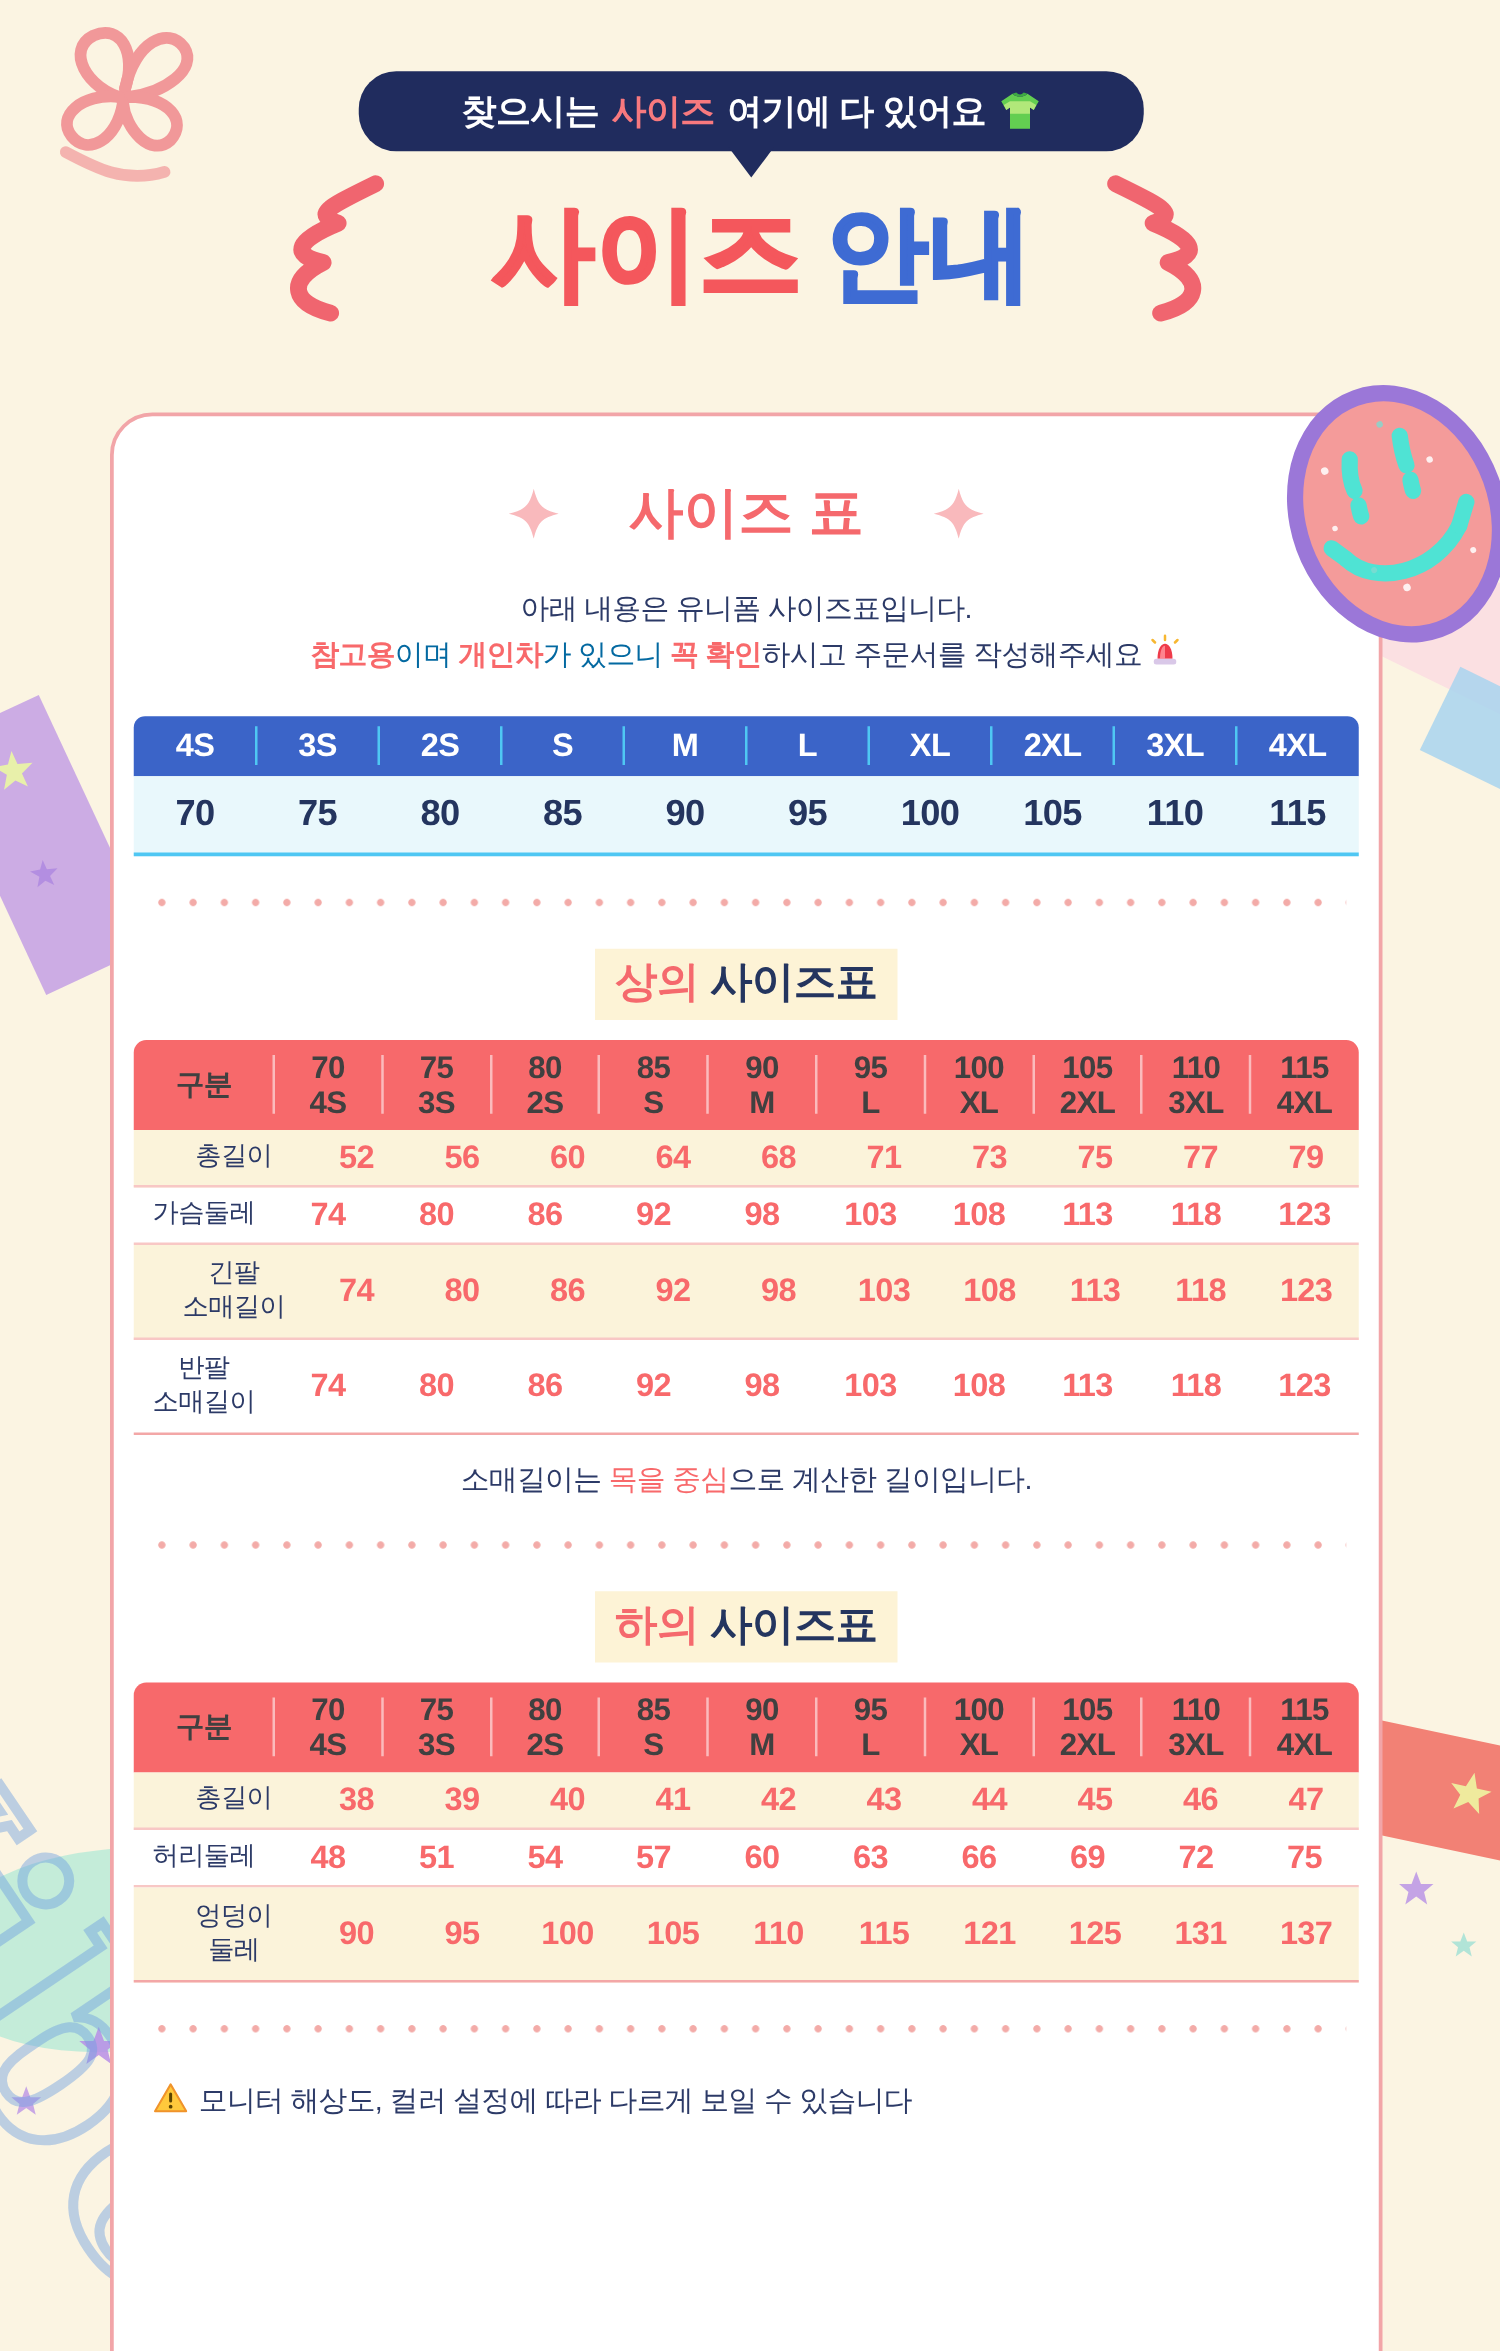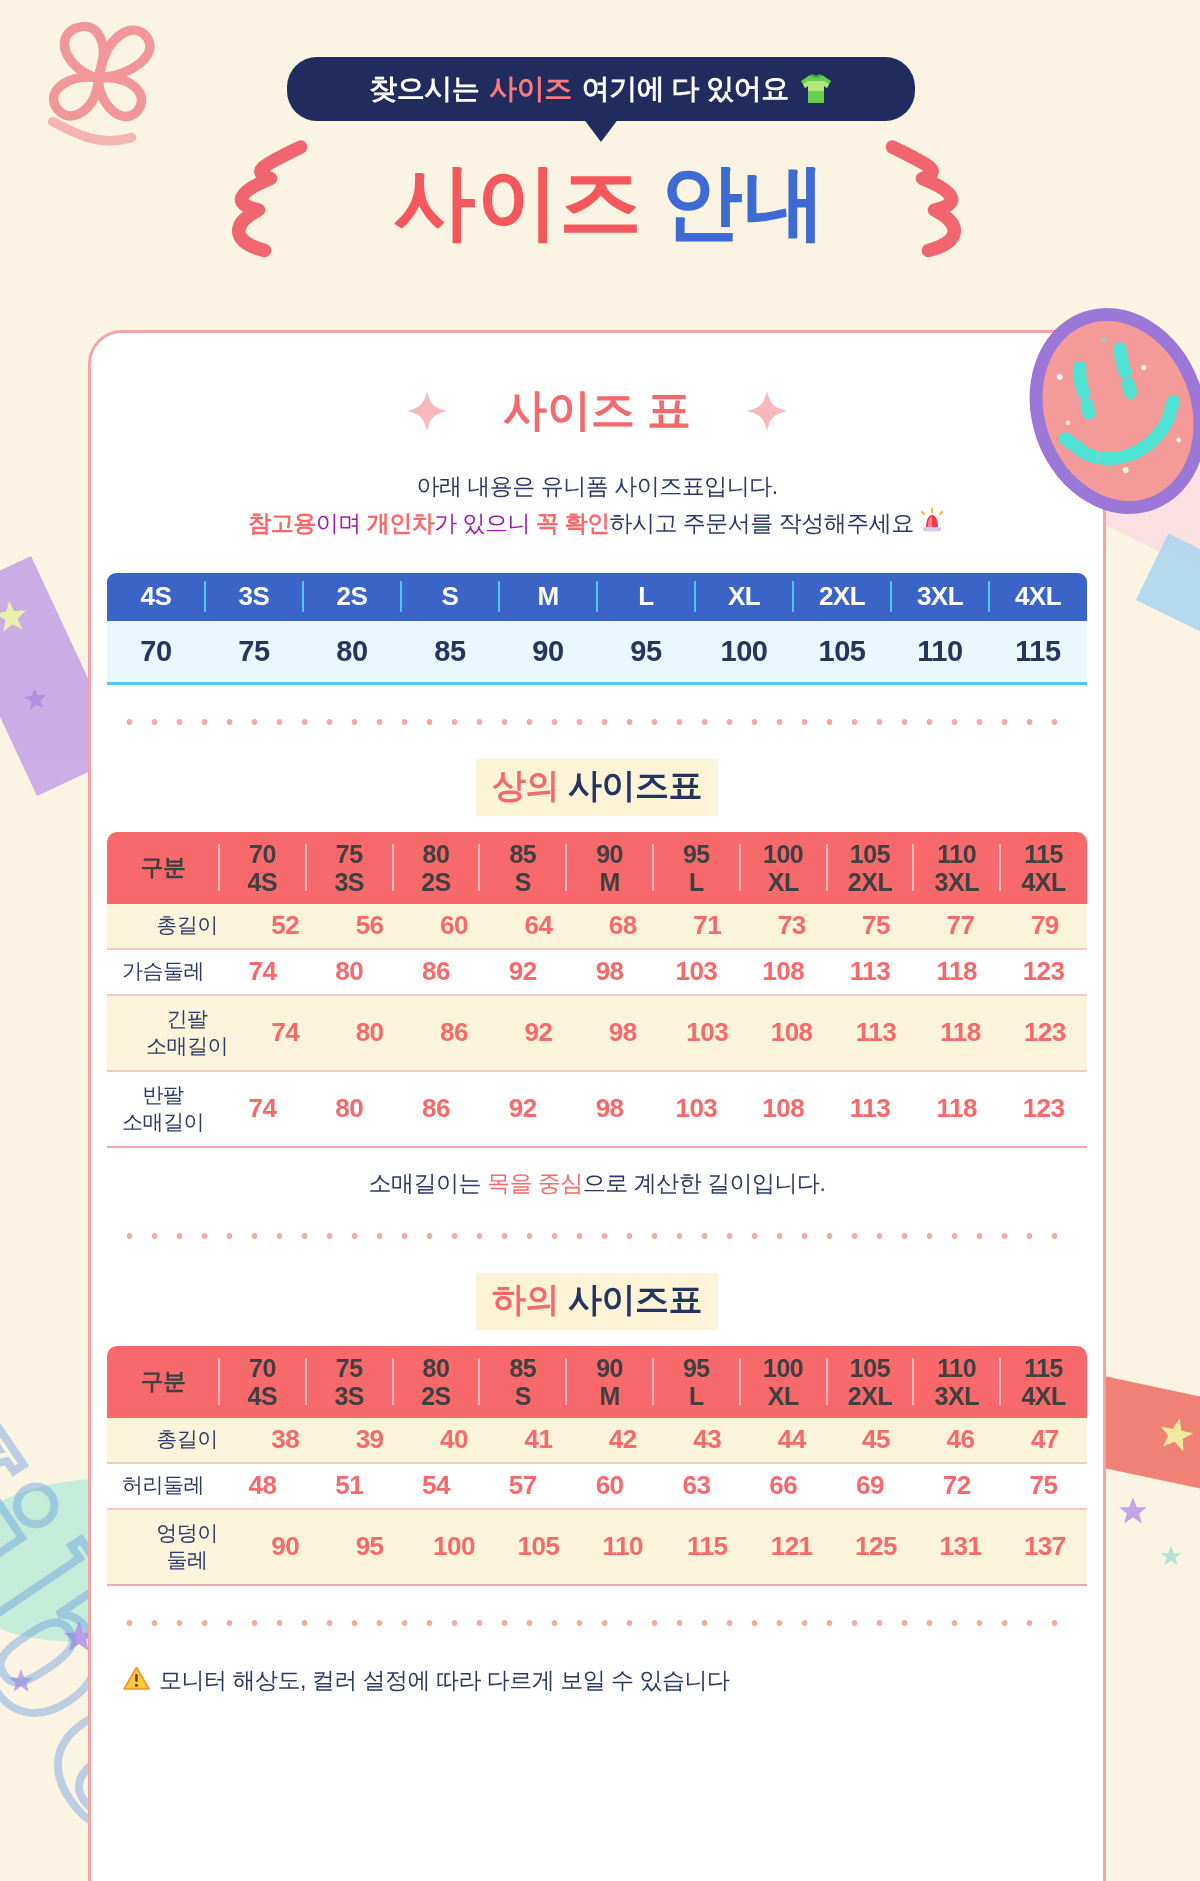--- a/index.html
+++ b/index.html
@@ -21,38 +21,38 @@
   }
   .badge .tail {
     position:absolute; left:50%; top:100%; transform:translateX(-50%); margin-top:-3px;
     width:0; height:0; border:18px solid transparent; border-top:24px solid #202c5e; border-bottom:0;
   }
   .badge .accent { color:#f8797e; }
 
   
   .main-title {
     position:absolute; left:0; top:148px; width:100%; z-index:2;
-    text-align:center; font-size:82px; font-weight:400; letter-spacing:1px;padding-left:20px;
+    text-align:center; font-size:82px; font-weight:700; letter-spacing:1px;padding-left:20px;
     -webkit-text-stroke:3px currentColor;
   }
   .main-title .t-coral { color:#f4575c; -webkit-text-stroke:3px #f4575c; margin-right:18px; }
   .main-title .t-blue  { color:#3e6bd3; -webkit-text-stroke:3px #3e6bd3; }
 
   
   .card {
     position:absolute; left:88px; top:330px; width:1018px; height:1700px; z-index:2;
     background:#ffffff; border:3px solid #f2a5a8; border-radius:34px;
     padding:48px 14px 0;
   }
   .sc-title {
     display:flex; align-items:center; justify-content:center; gap:56px;
     color:#f5696d; font-size:44px; font-weight:900; letter-spacing:0;
   }
   .intro { margin-top:28px; text-align:center; font-size:23px; line-height:1.62; color:#2c3a67; }
-  .intro .c { color:#a21caf; }
+  .intro .c { color:#0369a1; }
   .intro .cb { color:#f8696b; font-weight:bold; }
   .intro .ic { vertical-align:-4px; margin-left:4px; }
 
   
   .btable { margin:30px 2px 0; }
   .bt-head { display:flex; height:48px; background:#3b64c8; border-radius:9px 9px 0 0; }
   .bt-head .cell {
     flex:1; position:relative; display:flex; align-items:center; justify-content:center;
     color:#fff; font-size:26px; font-weight:bold;
   }

